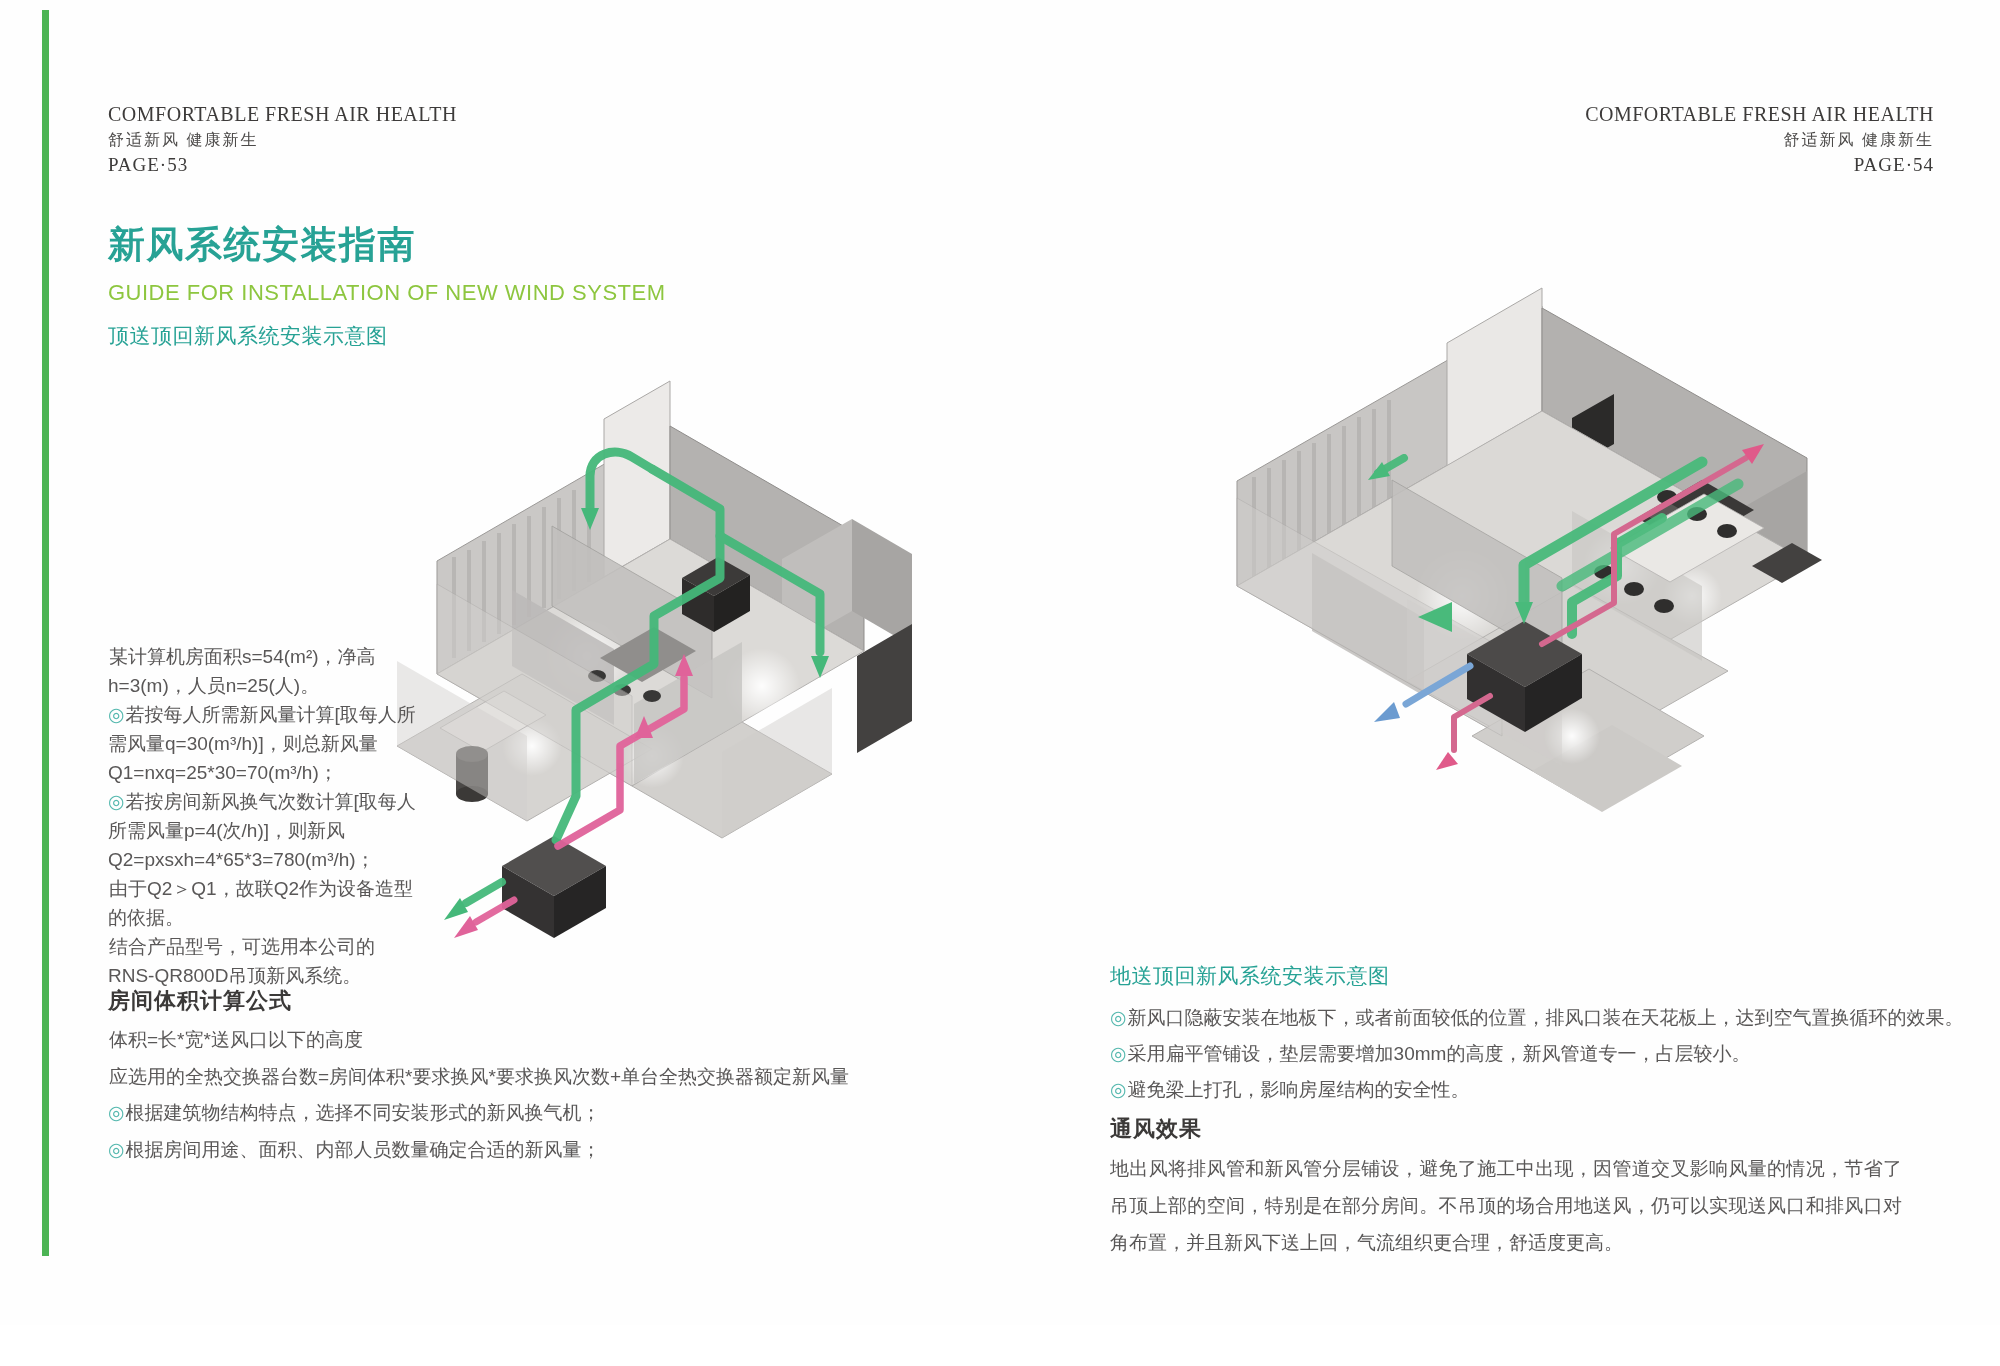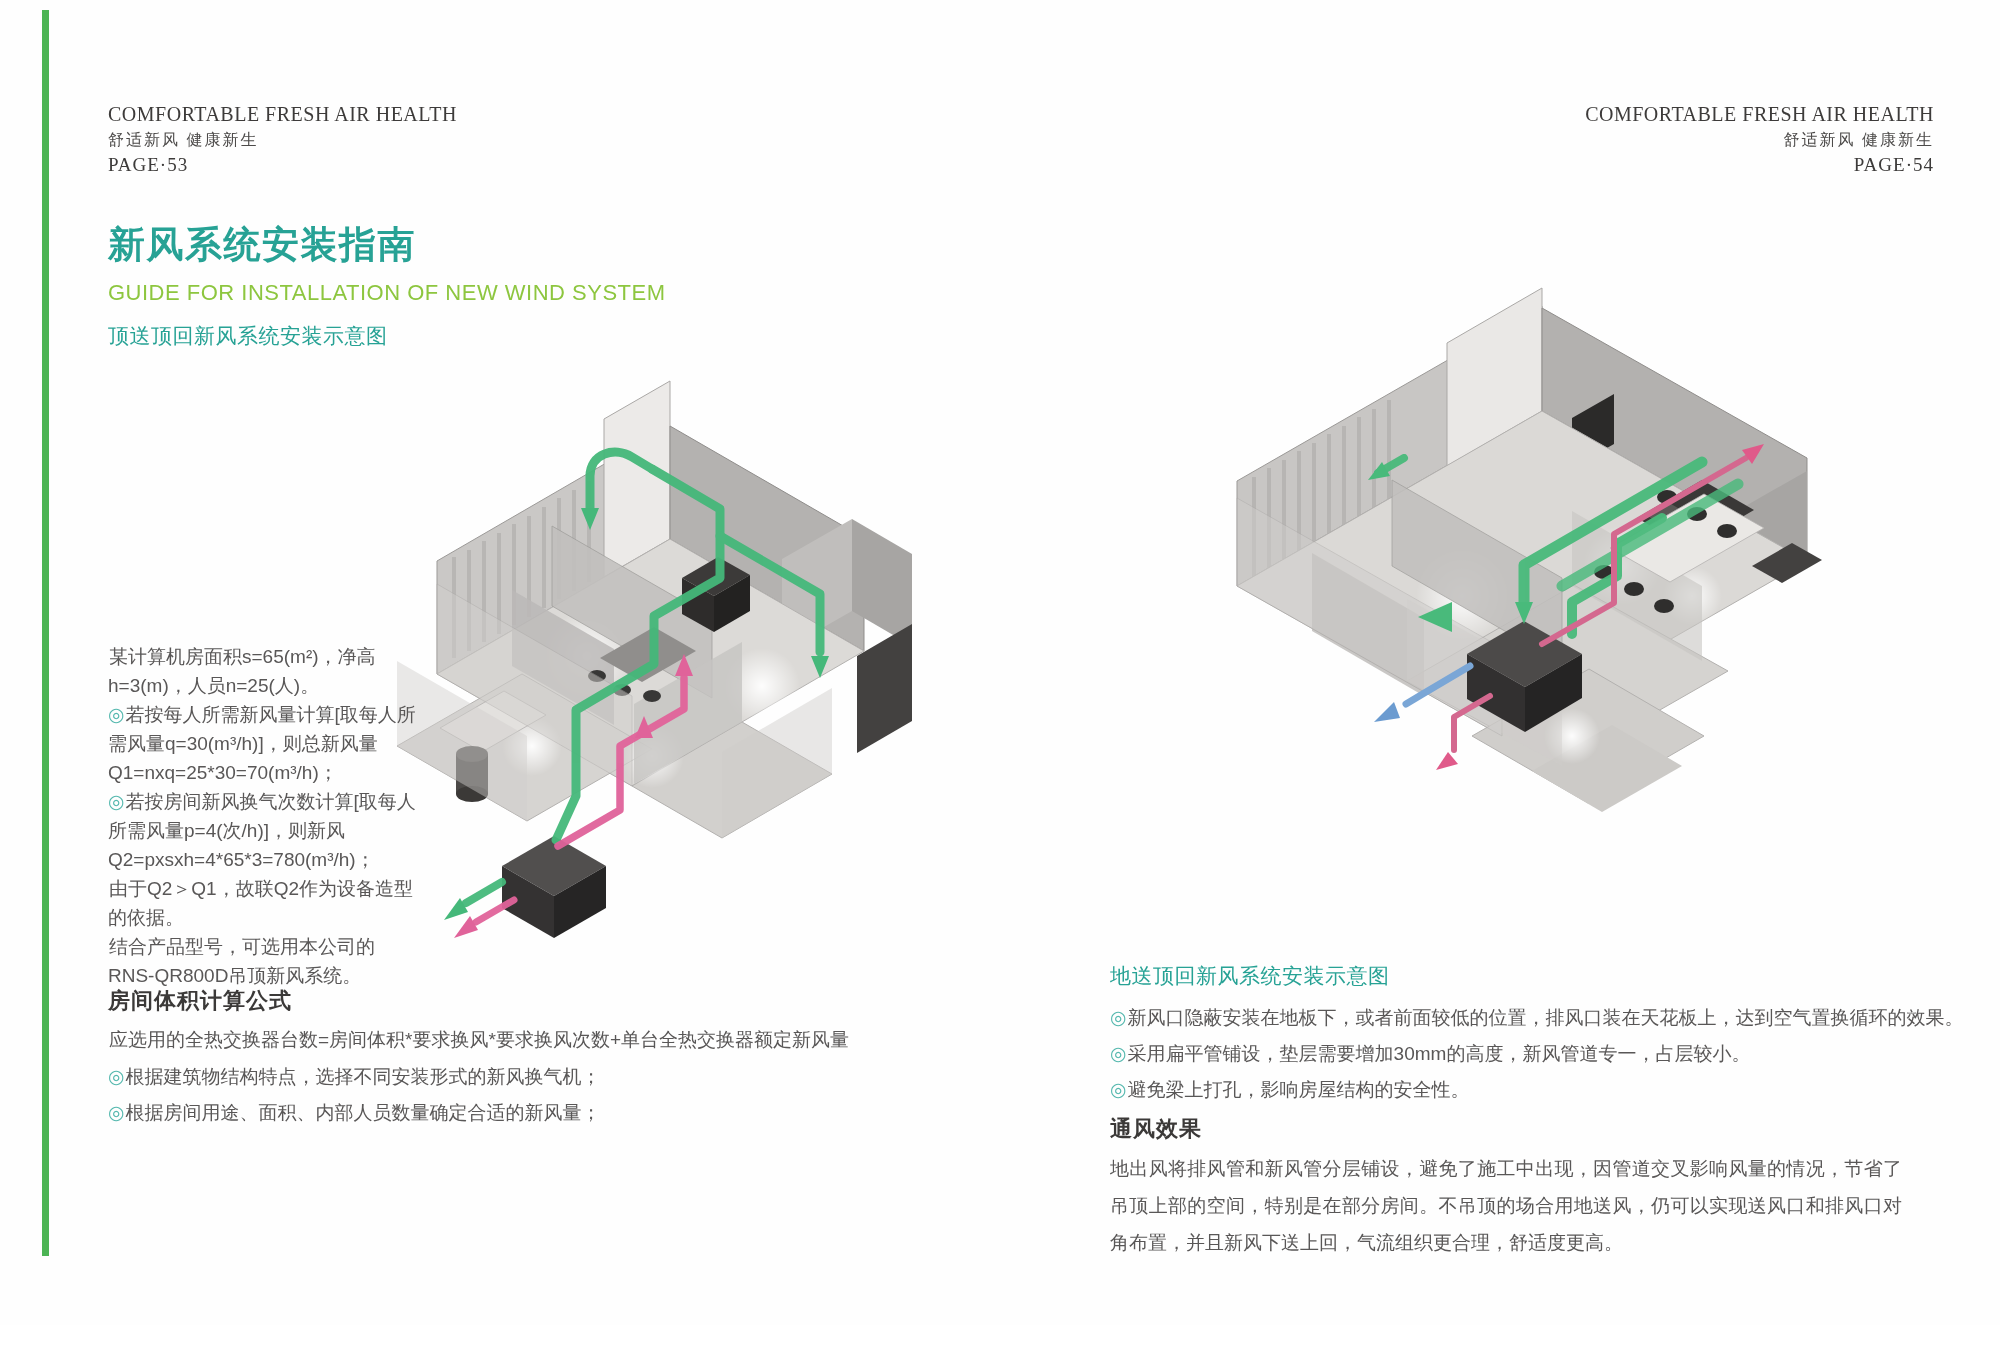--- a/index.html
+++ b/index.html
@@ -139,29 +139,30 @@
       <path d="M 162,574 L 124,596" stroke-width="7"></path>
     </g>
     <g fill="#e0639a">
       <polygon points="323,350 341,350 332,328"></polygon>
       <polygon points="283,412 301,412 292,390"></polygon>
       <polygon points="118,590 126,604 102,612"></polygon>
     </g>
   </svg>
 
   <div class="calc-block">
-    <div class="calc-item"><span class="bullet"></span><span>某计算机房面积s=65(m²)，净高h=3(m)，人员n=25(人)。</span></div>
+    <div class="calc-item"><span class="bullet"></span><span>某计算机房面积s=54(m²)，净高h=3(m)，人员n=25(人)。</span></div>
     <div class="calc-item"><span class="bullet">◎</span><span>若按每人所需新风量计算[取每人所需风量q=30(m³/h)]，则总新风量Q1=nxq=25*30=70(m³/h)；</span></div>
     <div class="calc-item"><span class="bullet">◎</span><span>若按房间新风换气次数计算[取每人所需风量p=4(次/h)]，则新风Q2=pxsxh=4*65*3=780(m³/h)；</span></div>
     <div class="calc-item"><span class="bullet"></span><span>由于Q2＞Q1，故联Q2作为设备造型的依据。</span></div>
     <div class="calc-item"><span class="bullet"></span><span>结合产品型号，可选用本公司的RNS-QR800D吊顶新风系统。</span></div>
   </div>
 
   <h2 class="sec-heading formula-heading">房间体积计算公式</h2>
   <div class="formula-block">
+    <div class="calc-item"><span class="bullet"></span><span>体积=长*宽*送风口以下的高度</span></div>
     <div class="calc-item"><span class="bullet"></span><span>应选用的全热交换器台数=房间体积*要求换风*要求换风次数+单台全热交换器额定新风量</span></div>
     <div class="calc-item"><span class="bullet">◎</span><span>根据建筑物结构特点，选择不同安装形式的新风换气机；</span></div>
     <div class="calc-item"><span class="bullet">◎</span><span>根据房间用途、面积、内部人员数量确定合适的新风量；</span></div>
   </div>
 
   <svg class="diagram diagram-right" viewBox="0 0 720 700">
     <defs>
       <radialGradient id="glowR" cx="0.5" cy="0.5" r="0.5">
         <stop offset="0" stop-color="#ffffff" stop-opacity="0.95"></stop>
         <stop offset="1" stop-color="#ffffff" stop-opacity="0"></stop>

